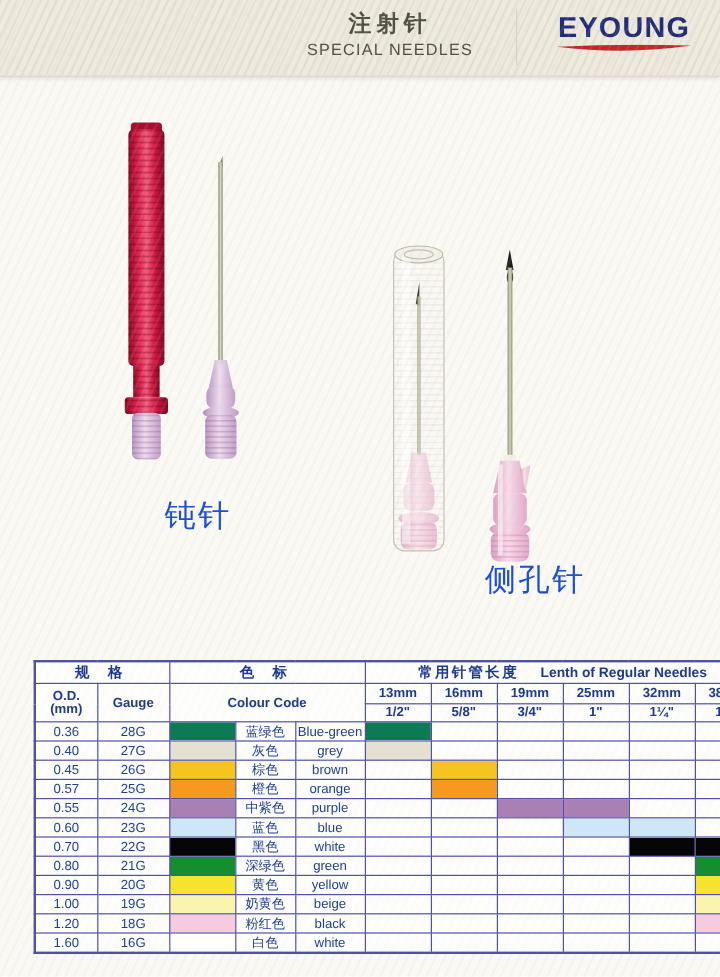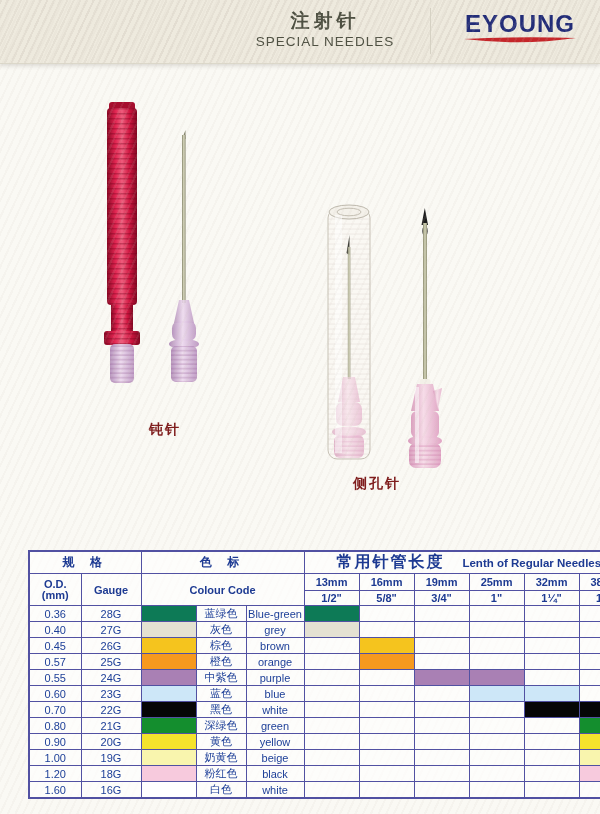--- a/index.html
+++ b/index.html
@@ -23,43 +23,43 @@
   .title-block{position:absolute;left:255px;top:9px;width:140px;text-align:center;}
   .title-cn{font-size:19px;font-weight:bold;color:#4e5042;letter-spacing:4px;line-height:24px;}
   .title-en{font-size:13.5px;font-weight:500;color:#4e5042;letter-spacing:1px;line-height:18px;}
   .header-divider{position:absolute;left:430px;top:8px;width:1px;height:46px;background:#d6d2c4;}
   .logo{position:absolute;left:460px;top:11px;width:120px;text-align:center;}
   .logo-text{font-size:24px;font-weight:bold;color:#222c78;letter-spacing:1px;line-height:26px;display:block;}
   .logo-swoosh{display:block;margin:0 auto;}
   
   .figure{position:absolute;}
   .caption{position:absolute;text-align:center;z-index:6;}
-  .caption-cn{font-size:14px;font-weight:bold;color:#7f1d1d;letter-spacing:2px;line-height:26px;}
+  .caption-cn{font-size:26px;font-weight:normal;color:#1d4ed8;letter-spacing:2px;line-height:26px;}
   .caption-en{font-size:16px;font-weight:bold;color:#2b2f80;letter-spacing:0.5px;line-height:20px;}
   .cap-blunt{left:85px;top:416px;width:160px;}
-  .cap-side{left:282px;top:470px;width:190px;}
+  .cap-side{left:298px;top:470px;width:190px;text-align:right;}
   
   .spec-table{
     position:absolute;left:28px;top:550px;width:550px;z-index:6;
     border-collapse:collapse;table-layout:fixed;
     font-size:11px;color:#1d3f98;background:rgba(255,255,255,0.65);
   }
   .spec-table th,.spec-table td{
     border:1px solid #5151a2;padding:0;text-align:center;vertical-align:middle;
     overflow:hidden;white-space:nowrap;
   }
   .spec-table{border:2px solid #5151a2;}
   .spec-table thead th{font-weight:bold;color:#1d3a92;}
   .row-h1{height:18px;}
   .row-h2{height:17px;font-weight:bold;}
   .row-h3{height:15px;}
   .spec-table tbody tr{height:15.7px;}
   .hdr-cn{letter-spacing:6px;font-size:12px;}
   .len-hdr span{margin:0 9px;font-size:11.5px;}
-  .len-hdr .cn{letter-spacing:2px;font-size:16px;}
+  .len-hdr .cn{letter-spacing:2px;font-size:12px;}
   .od-hdr{font-weight:bold;line-height:11px;font-size:11px;}
   .striped{background-image:repeating-linear-gradient(-45deg, rgba(255,255,255,0.9) 0 2px, rgba(255,255,255,0) 2px 5px);}
   .swatch-tex{background-image:repeating-linear-gradient(-45deg, rgba(255,255,255,0.18) 0 2px, rgba(255,255,255,0) 2px 4px);}
 </style>
 </head>
 <body>
 
 <div class="page">
 
   <div class="header-band">

